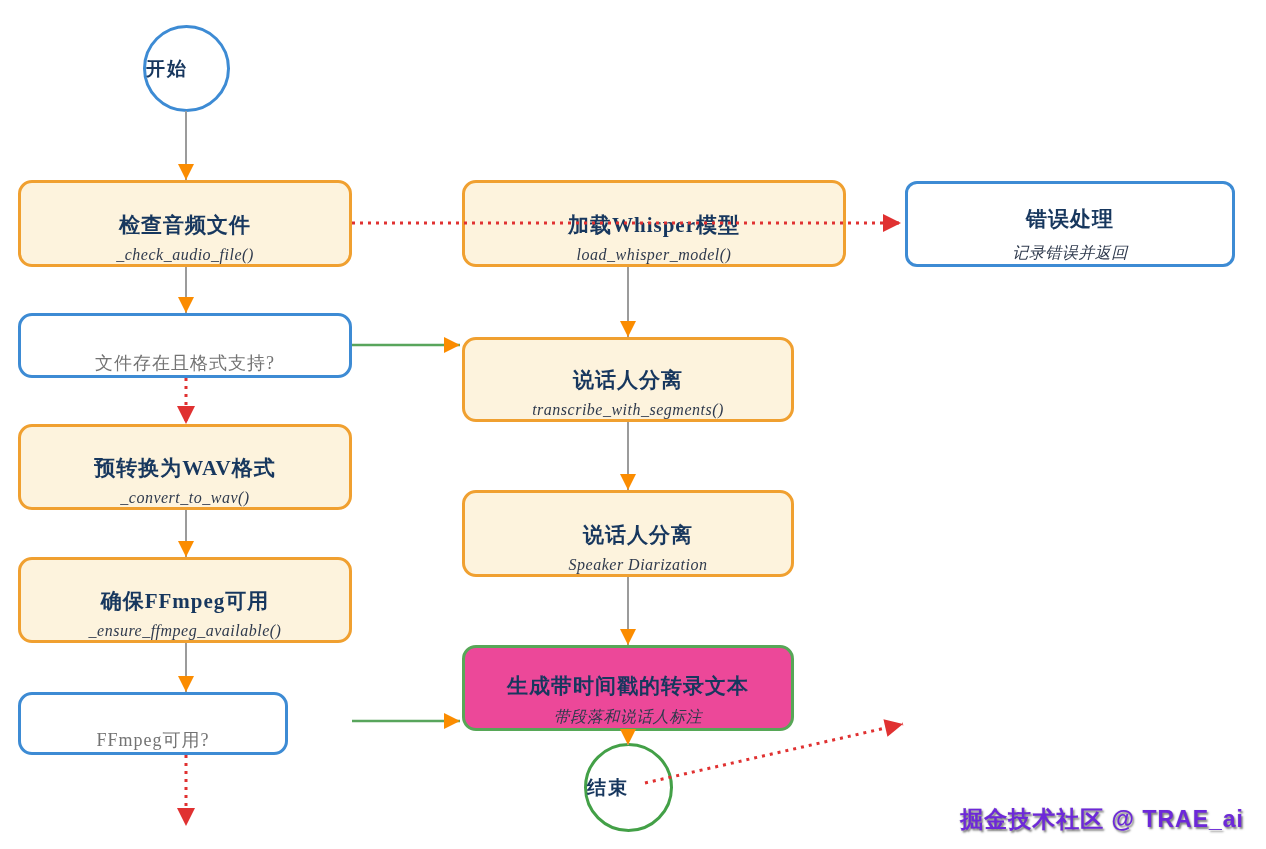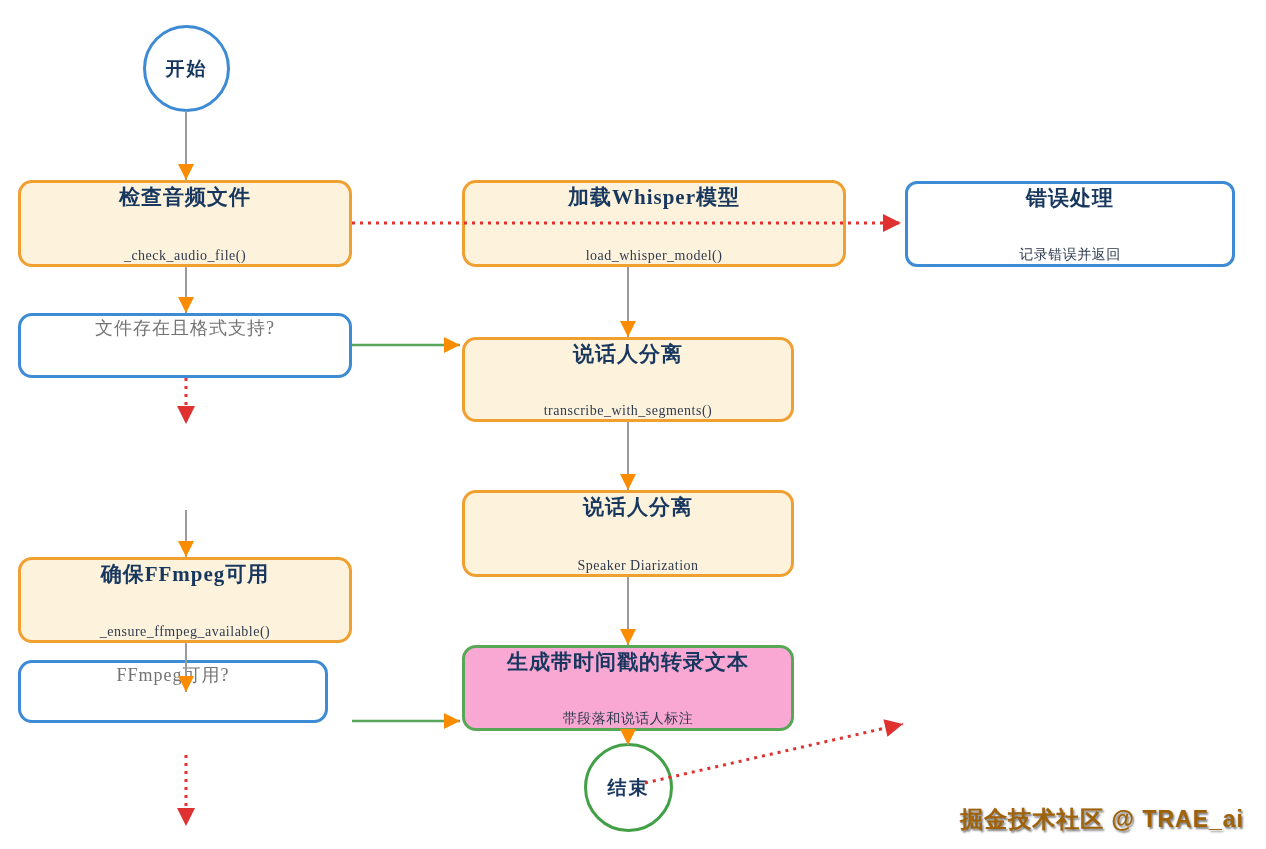--- a/index.html
+++ b/index.html
@@ -7,64 +7,64 @@
     position:relative;
     width:1266px;height:849px;
     background:#ffffff;
     font-family:"Liberation Serif","DejaVu Serif",serif;
     overflow:hidden;
   }
   .edges{position:absolute;left:0;top:0;width:1266px;height:849px;pointer-events:none;z-index:5;}
 
   .node{
     position:absolute;
-    display:flex;flex-direction:column;align-items:center;justify-content:space-between;
+    display:flex;flex-direction:column;align-items:center;justify-content:flex-end;
     box-sizing:border-box;
     border-radius:14px;
     text-align:center;
     z-index:2;
     gap:7px;
   }
   .proc{
     background:#FDF3DD;
     border:3px solid #F0A030;
   }
   .decision{
     background:#ffffff;
     border:3px solid #3D8BD4;
   }
   .final{
-    background:#f9a8d4;
+    background:#ec4899;
     border:3px solid #57A757;
   }
   .node .title{
     font-size:21px;font-weight:bold;color:#17375E;letter-spacing:1px;
   }
   .node .subtitle{
-    font-size:14px;color:#2F3A4D;letter-spacing:0.5px;
+    font-size:16px;color:#2F3A4D;letter-spacing:0.5px;font-style:italic;
   }
   .decision .label{
     font-size:18px;color:#737373;letter-spacing:1px;
   }
   .terminal{
     position:absolute;
-    display:flex;align-items:center;justify-content:center;
+    display:flex;align-items:center;justify-content:flex-start;
     box-sizing:border-box;border-radius:50%;
     background:#ffffff;
     font-size:19px;font-weight:bold;color:#17375E;letter-spacing:2px;
     z-index:2;
   }
   .start{border:3px solid #3D8BD4;}
   .end{border:3px solid #43A047;}
 
   .watermark{
     position:absolute;right:22px;bottom:14px;
     font-family:"Liberation Sans","DejaVu Sans",sans-serif;
     font-size:23px;font-weight:bold;letter-spacing:1px;
-    color:#a16207;
+    color:#6d28d9;
     text-shadow:1.5px 1.5px 2px rgba(60,60,60,0.65), -0.5px -0.5px 1px rgba(120,120,120,0.35);
     z-index:6;
   }
 </style>
 </head>
 <body>
 
 <div class="canvas">
 
   <svg class="edges" width="1266" height="849" viewBox="0 0 1266 849">
@@ -116,27 +116,31 @@
 
   <div class="node proc" style="left:18px;top:180px;width:334px;height:87px;">
     <div class="title">检查音频文件</div>
     <div class="subtitle">_check_audio_file()</div>
   </div>
 
   <div class="node decision" style="left:18px;top:313px;width:334px;height:65px;">
     <div class="label">文件存在且格式支持?</div>
   </div>
 
+  <div class="node proc" style="left:18px;top:424px;width:334px;height:86px;">
+    <div class="title">预转换为WAV格式</div>
+    <div class="subtitle">_convert_to_wav()</div>
+  </div>
 
   <div class="node proc" style="left:18px;top:557px;width:334px;height:86px;">
     <div class="title">确保FFmpeg可用</div>
     <div class="subtitle">_ensure_ffmpeg_available()</div>
   </div>
 
-  <div class="node decision" style="left:18px;top:660px;width:310px;height:63px;">
+  <div class="node decision" style="left:18px;top:692px;width:270px;height:63px;">
     <div class="label">FFmpeg可用?</div>
   </div>
 
   <div class="node proc" style="left:462px;top:180px;width:384px;height:87px;">
     <div class="title">加载Whisper模型</div>
     <div class="subtitle">load_whisper_model()</div>
   </div>
 
   <div class="node proc" style="left:462px;top:337px;width:332px;height:85px;">
     <div class="title">说话人分离</div>

